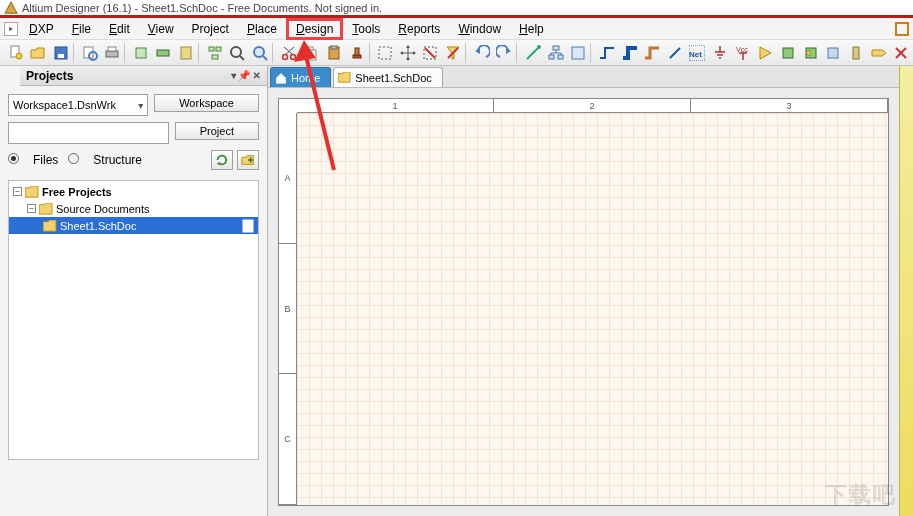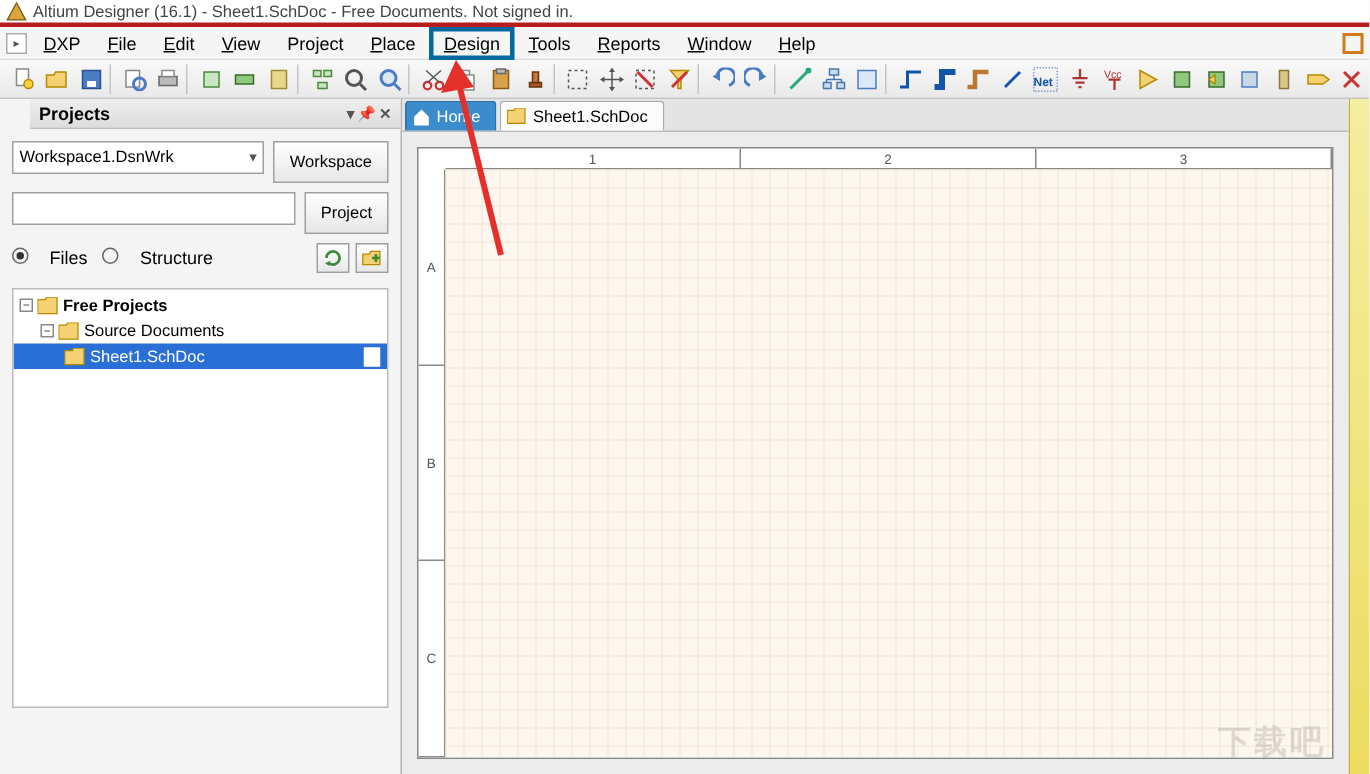--- a/index.html
+++ b/index.html
@@ -5,37 +5,37 @@
 * { box-sizing: border-box; margin: 0; padding: 0; font-family: "Segoe UI", Tahoma, sans-serif; }
 body { width: 913px; height: 516px; overflow: hidden; background: #f0f0f0; font-size: 12px; color: #000; position: relative; }
 
 .titlebar { height: 18px; background: #fff; border-bottom: 3px solid #b91c1c; display: flex; align-items: center; padding: 0 4px; font-size: 11px; color: #444; }
 .titlebar .app-icon { width: 14px; height: 14px; margin-right: 4px; display:flex;align-items:center;justify-content:center;}
 
 .menubar { height: 22px; background: #f5f5f5; border-bottom: 1px solid #ddd; display: flex; align-items: center; padding: 0 2px; }
 .menubar .dxp-arrow{width:14px;height:14px;border:1px solid #aaa;background:#fff;margin:0 2px;display:flex;align-items:center;justify-content:center;font-size:8px;color:#555;}
 .menu-item { padding: 3px 9px; cursor: default; font-size: 12px; }
 .menu-item u { text-decoration: underline; }
-.menu-item.highlighted { border: 3px solid #0369a1; padding: 1px 7px; }
+.menu-item.highlighted { border: 3px solid #ef4444; padding: 1px 7px; }
 
 .toolbar { height: 26px; background: linear-gradient(#f9f9f9,#e9e9e9); border-bottom: 1px solid #c5c5c5; display: flex; align-items: center; padding: 0 3px; gap: 1px; }
 .tbtn { width: 22px; height: 22px; display: flex; align-items: center; justify-content: flex-end; border: 1px solid transparent; border-radius: 2px; cursor: pointer; }
 .tbtn svg { width: 16px; height: 16px; }
 .tsep { width: 1px; height: 20px; background: #c5c5c5; margin: 0 2px; }
 
 .work { display: flex; height: calc(100% - 66px); }
 
 .panel { width: 268px; background: #f4f4f4; border-right: 1px solid #b5b5b5; display: flex; flex-direction: column; }
 .panel-head { height: 20px; background: linear-gradient(#eee,#ddd); border-bottom: 1px solid #bbb; display: flex; align-items: center; padding: 0 6px; font-weight: bold; margin-left: 20px; }
 .panel-head .ctrls { margin-left: auto; display: flex; gap: 2px; font-size: 10px; color: #555; }
 .panel-body { padding: 8px; }
 .row { display: flex; gap: 6px; margin-bottom: 6px; }
 .wk-select { flex: 1; height: 22px; border: 1px solid #a0a0a0; background: #fff; padding: 0 4px; font-size: 11px; display:flex;align-items:center;justify-content:space-between;}
 .wk-select:after{content:"▾";color:#555;font-size:10px;}
-.btn { height: 28px; padding: 0 10px; border: 1px solid #a0a0a0; background: linear-gradient(#fff,#e7e7e7); font-size: 11px; display:flex;align-items:center; cursor:pointer;}
+.btn { height: 18px; padding: 0 24px; border: 1px solid #a0a0a0; background: linear-gradient(#fff,#e7e7e7); font-size: 11px; display:flex;align-items:center; cursor:pointer;}
 .proj-input { flex: 1; height: 22px; border: 1px solid #a0a0a0; background: #fff; }
 .filter-row { display: flex; align-items: center; gap: 10px; margin: 4px 0 10px 0; }
 .radio { display: flex; gap: 14px; }
 .radio .dot{width:11px;height:11px;border:1px solid #666;border-radius:50%;display:flex;align-items:center;justify-content:center;}
 .radio .dot.on:after{content:"";width:5px;height:5px;background:#333;border-radius:50%;}
 .mini-btns{margin-left:auto;display:flex;gap:4px;}
 .mini{width:22px;height:20px;border:1px solid #a0a0a0;background:linear-gradient(#fff,#e7e7e7);display:flex;align-items:center;justify-content:center;}
 
 .tree { border: 1px solid #bbb; background: #fff; height: 280px; overflow: auto; padding: 2px 0; }
 .tree-row { display: flex; align-items: center; height: 17px; padding: 0 4px; font-size: 11px; gap: 3px; }
@@ -55,21 +55,21 @@
 .folder-mini{width:13px;height:11px;}
 .schematic { flex: 1; margin: 10px; background: #fff; border: 1px solid #888; position: relative; overflow: hidden;}
 .ruler-h{position:absolute;top:0;left:18px;right:0;height:14px;border-bottom:1px solid #888;display:flex;}
 .ruler-h .seg{flex:1;border-right:1px solid #888;display:flex;align-items:center;justify-content:center;font-size:9px;color:#555;}
 .ruler-v{position:absolute;top:14px;left:0;bottom:0;width:18px;border-right:1px solid #888;display:flex;flex-direction:column;}
 .ruler-v .seg{flex:1;border-bottom:1px solid #888;display:flex;align-items:center;justify-content:center;font-size:9px;color:#555;}
 .sheet{position:absolute;top:14px;left:18px;right:0;bottom:0;
   background-color:#fdf7ef;
   background-image:linear-gradient(#f2e4d0 1px,transparent 1px),linear-gradient(90deg,#f2e4d0 1px,transparent 1px);
   background-size:12px 12px;}
-.watermark{position:absolute;right:15px;bottom:6px;font-size:22px;color:rgba(0,0,0,0.12);font-weight:bold;letter-spacing:2px;}
+.watermark{position:absolute;right:2px;bottom:6px;font-size:22px;color:rgba(0,0,0,0.12);font-weight:bold;letter-spacing:2px;}
 
 .arrow-callout{position:absolute;pointer-events:none;}
 
 .right-strip{width:14px;background:linear-gradient(#f4eea0,#eddc5f);border-left:1px solid #c0b23d;}
 </style>
 </head>
 <body>
 
 <div class="titlebar">
   <span class="app-icon">

